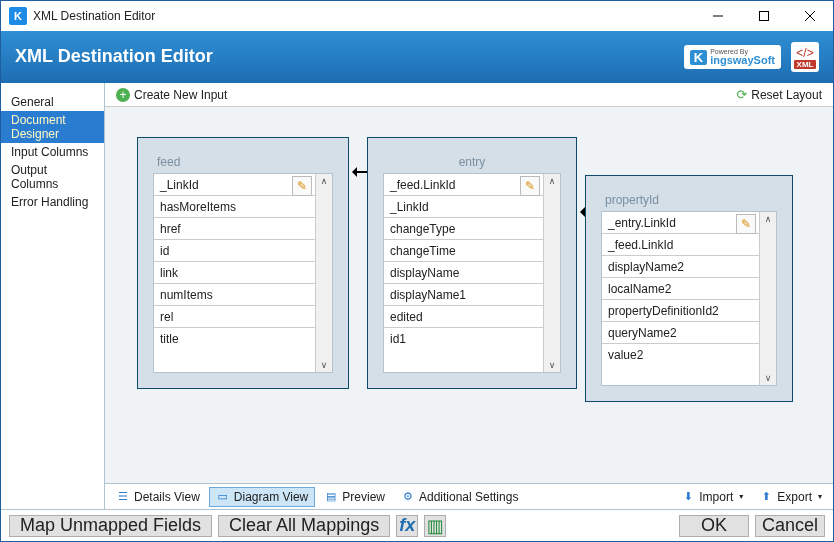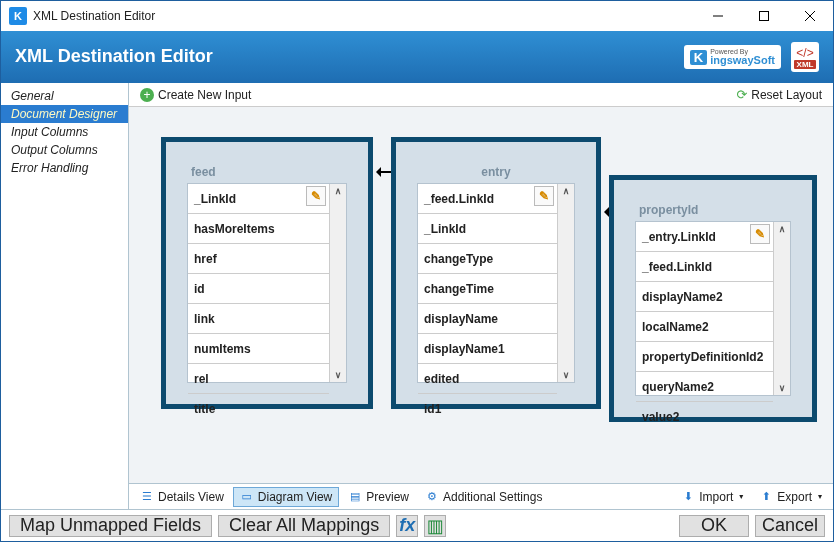--- a/index.html
+++ b/index.html
@@ -21,37 +21,37 @@
 .ksoft { background: #fff; border-radius: 3px; padding: 3px 6px; display: flex; align-items: center; font-size: 11px; line-height: 1; }
 .ksoft-k { background: #2f8fd4; color: #fff; font-weight: bold; padding: 1px 4px; border-radius: 2px; margin-right: 3px; font-size: 13px; }
 .ksoft-txt { color: #2f8fd4; font-weight: 600; }
 .ksoft-txt small { display: block; font-size: 7px; font-weight: normal; color: #555; }
 .xmlicon { width: 28px; height: 30px; background: #fff; border-radius: 3px; display: flex; flex-direction: column; align-items: center; justify-content: center; font-size: 8px; }
 .xmlicon .brack { color: #c0392b; font-size: 12px; }
 .xmlicon .lbl { background: #c0392b; color: #fff; padding: 0 3px; border-radius: 1px; font-weight: bold; }
 
 
 .main { display: flex; height: calc(100% - 30px - 52px - 32px); }
-.sidebar { width: 128px; border-right: 1px solid #b0c4d0; padding-top: 4px; font-style: italic; }
+.sidebar { width: 104px; border-right: 1px solid #b0c4d0; padding-top: 10px; }
 .side-item { padding: 2px 10px; cursor: pointer; }
 .side-item.selected { background: #2a7cd0; color: #fef9c3; }
 
 .content { flex: 1; display: flex; flex-direction: column; }
 .toolbar { height: 24px; border-bottom: 1px solid #ccc; display: flex; align-items: center; padding: 0 4px; gap: 4px; }
 .tbtn { display: flex; align-items: center; gap: 4px; padding: 2px 6px; border: 1px solid transparent; cursor: pointer; }
 .tbtn.right { margin-left: auto; }
 .icon-add { width: 14px; height: 14px; border-radius: 50%; background: #4caf50; color: #fff; display: flex; align-items: center; justify-content: center; font-size: 12px; line-height: 1; }
 .icon-reset { color: #4caf50; font-size: 13px; }
 
 .canvas { flex: 1; position: relative; background: #f0f3f6; overflow: hidden; }
 
-.node { position: absolute; background: #d4dfe8; border: 5px solid #0c4a6e; padding: 21px; font-weight: bold; }
+.node { position: absolute; background: #d4dfe8; border: 1px solid #0c4a6e; padding: 15px; }
 .node-title { color: #7a8fa0; font-size: 12px; padding: 2px 4px 4px; }
 .node-body { position: relative; background: #fff; border: 1px solid #b5c3cf; }
-.row { height: 30px; border-bottom: 1px solid #ccc; padding: 3px 6px; font-size: 12px; display: flex; align-items: center; }
+.row { height: 22px; border-bottom: 1px solid #ccc; padding: 3px 6px; font-size: 12px; display: flex; align-items: center; }
 .row:last-child { border-bottom: none; }
 .scroll-col { position: absolute; right: 0; top: 0; bottom: 0; width: 17px; background: #f0f0f0; border-left: 1px solid #ccc; display: flex; flex-direction: column; align-items: center; justify-content: space-between; font-size: 9px; color: #555; }
 .scroll-col span { padding: 2px; cursor: pointer; }
 .edit-badge { position: absolute; top: 2px; right: 20px; width: 20px; height: 20px; border: 1px solid #bbb; background: #fafafa; display: flex; align-items: center; justify-content: center; cursor: pointer; }
 .pencil { color: #d68a00; font-size: 12px; }
 .inner-list { margin-right: 17px; }
 
 #node-feed { left: 32px; top: 30px; width: 212px; }
 #node-feed .node-body { height: 200px; }
 #node-entry { left: 262px; top: 30px; width: 210px; text-align: center; }

